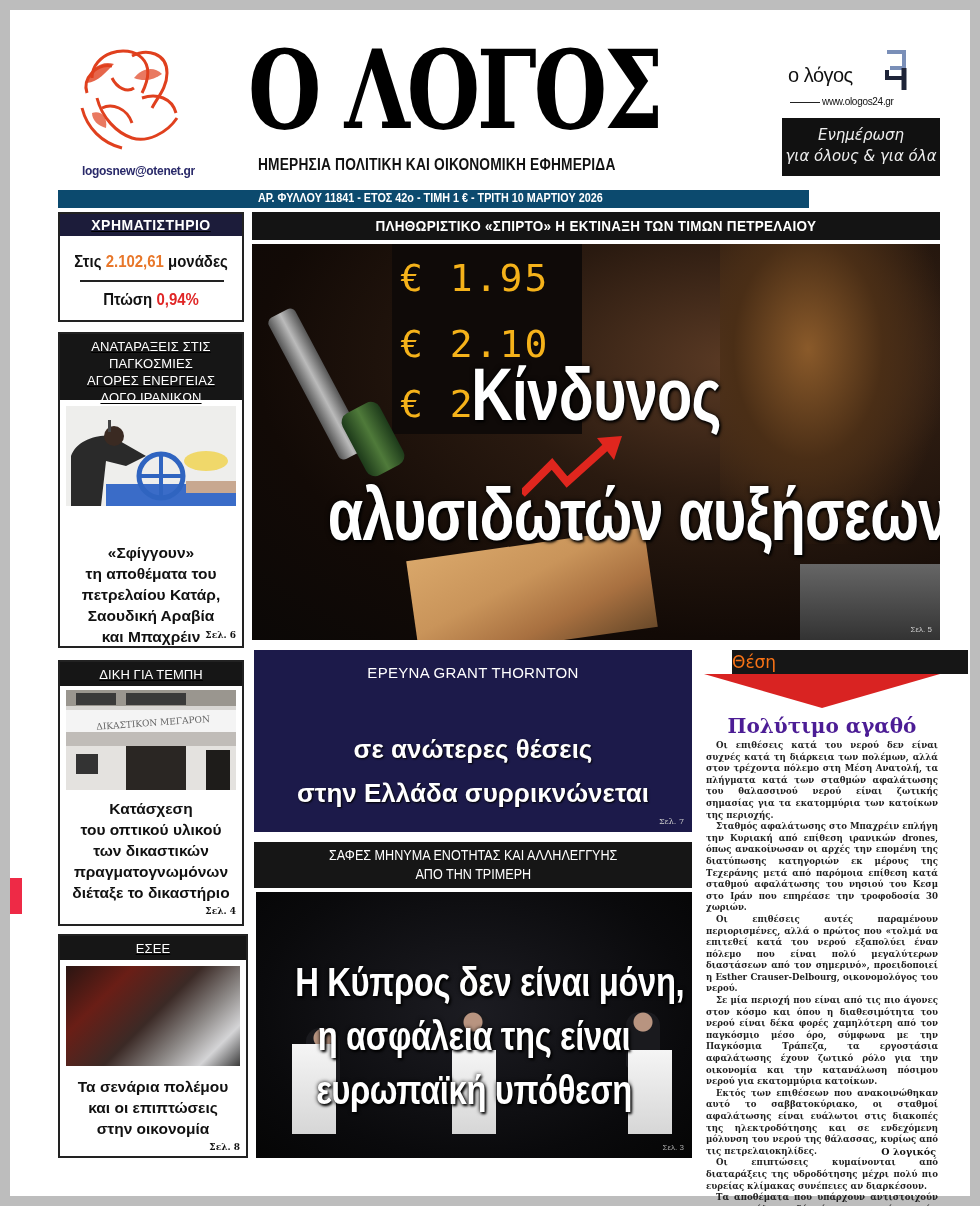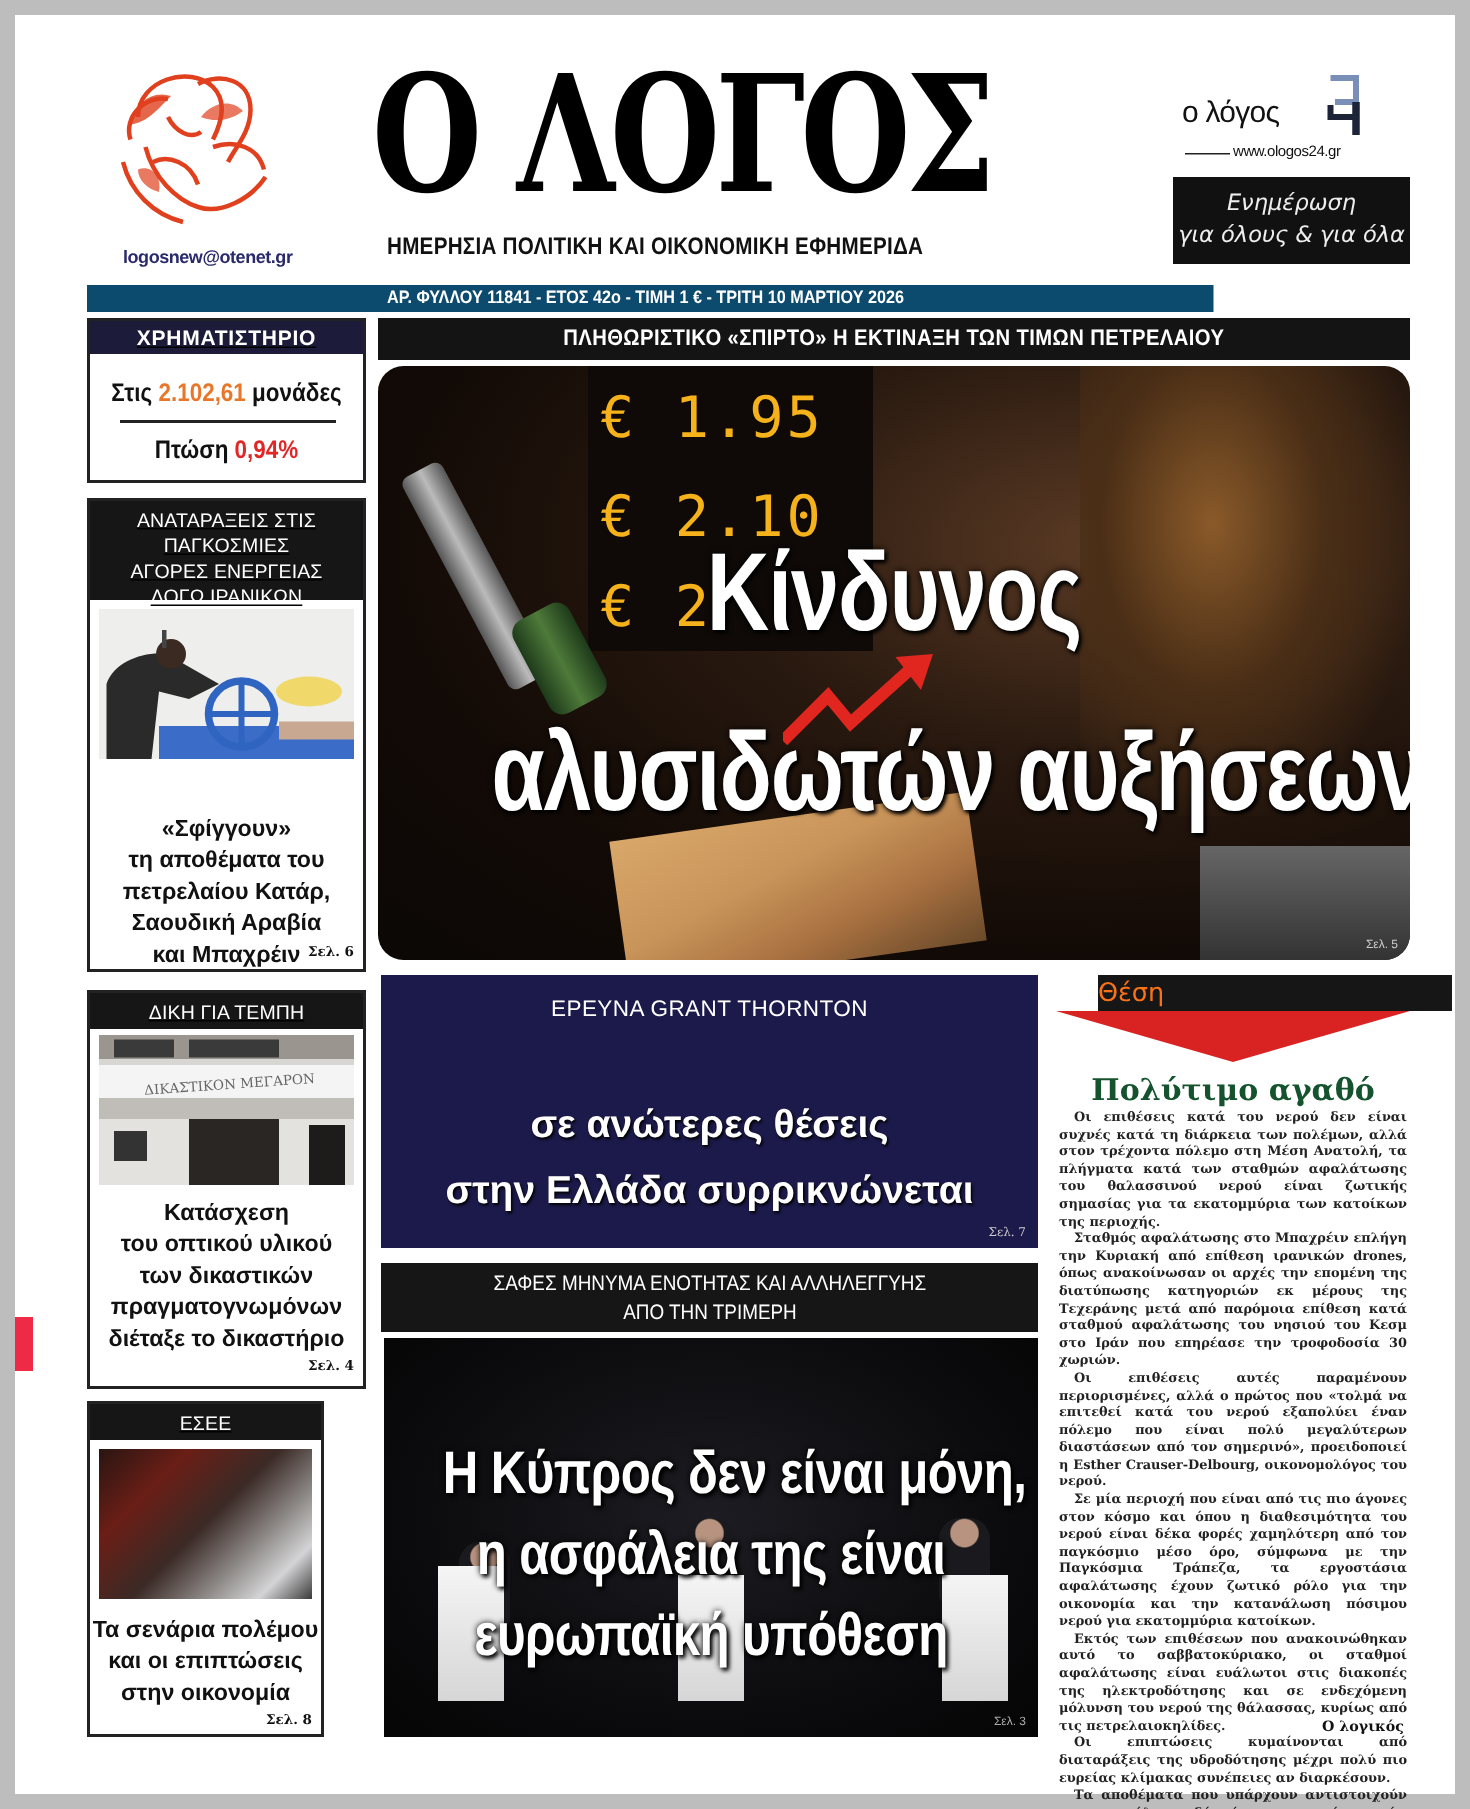--- a/index.html
+++ b/index.html
@@ -45,32 +45,32 @@
   .s1 .pic { top: 72px; height: 100px; background: linear-gradient(180deg, #f2f2f0 0%, #e8e8e6 60%, #d8d4cf 100%); }
   .s1 .headline { top: 208px; }
   .s1 .page { top: 296px; }
 
   .s2 { left: 58px; top: 660px; width: 186px; height: 266px; }
   .s2 .box-head { height: 24px; padding-top: 4px; }
   .s2 .pic { top: 28px; height: 100px; background: linear-gradient(180deg,#c9c6c3 0%,#e6e4e2 30%,#f4f4f4 45%,#8b8580 60%,#5a524c 80%,#857d75 100%); }
   .s2 .headline { top: 136px; }
   .s2 .page { top: 244px; }
 
-  .s3 { left: 58px; top: 934px; width: 158px; height: 224px; }
+  .s3 { left: 58px; top: 934px; width: 190px; height: 224px; }
   .s3 .box-head { height: 24px; padding-top: 4px; }
   .s3 .pic { top: 30px; height: 100px; background: linear-gradient(135deg,#2a1512 0%,#6a1e16 25%,#3b2a26 50%,#8e8a88 70%,#d4d4d6 85%,#3a3a3a 100%); }
   .s3 .headline { top: 140px; }
   .s3 .page { top: 206px; }
 
   .pink-mark { left: 10px; top: 878px; width: 12px; height: 36px; background: #ee2a46; }
 
   
   .kicker { left: 252px; top: 212px; width: 688px; height: 28px; background: #141414; color: #fff; font-size: 15px; font-weight: bold; line-height: 28px; text-align: center; letter-spacing: 0.3px; }
   .kicker span { display: inline-block; transform: scaleX(0.9); }
-  .hero { left: 252px; top: 244px; width: 688px; height: 396px; background: radial-gradient(ellipse at 70% 30%, #5a3a24 0%, #2a1a10 35%, #120a06 70%, #0b0806 100%); overflow: hidden; border-radius: 17px; }
+  .hero { left: 252px; top: 244px; width: 688px; height: 396px; background: radial-gradient(ellipse at 70% 30%, #5a3a24 0%, #2a1a10 35%, #120a06 70%, #0b0806 100%); overflow: hidden; }
   .hero .board { position: absolute; left: 140px; top: 0; width: 190px; height: 190px; background: #0f0a08; }
   .hero .price { position: absolute; left: 148px; font-family: "DejaVu Sans Mono", monospace; font-size: 38px; color: #f5b21a; letter-spacing: 2px; }
   .hero .nozzle { position: absolute; left: 50px; top: 60px; width: 30px; height: 160px; background: linear-gradient(90deg,#555,#bbb,#555); transform: rotate(-28deg); border-radius: 6px; }
   .hero .nozzle2 { position: absolute; left: 100px; top: 160px; width: 42px; height: 70px; background: linear-gradient(90deg,#1d3a1a,#4f7a3a,#1d3a1a); transform: rotate(-28deg); border-radius: 10px; }
   .hero .cart { position: absolute; right: 0; top: 0; width: 220px; height: 300px; background: radial-gradient(ellipse at 40% 35%, #8a5a2a 0%, #4a2e16 40%, transparent 75%); }
   .hero .money { position: absolute; left: 160px; top: 300px; width: 240px; height: 100px; background: linear-gradient(160deg,#d9a76a 0%,#c9945a 40%,#a87040 70%,#6a4a2a 100%); transform: rotate(-8deg); }
   .hero .arrow { position: absolute; left: 270px; top: 190px; width: 110px; height: 70px; }
   .hero .calc { position: absolute; right: 0; top: 320px; width: 140px; height: 76px; background: linear-gradient(180deg,#666,#333); }
   .hero .hl { position: absolute; left: 0; width: 100%; text-align: center; color: #fff; font-weight: bold; text-shadow: 2px 2px 3px #000, 0 0 6px #000; white-space: nowrap; letter-spacing: -1px; }
   .hero .hl1 { top: 108px; font-size: 74px; transform: scaleX(0.78); }
@@ -87,21 +87,21 @@
   .cyprus-kick span { display: inline-block; transform: scaleX(0.9); }
   .cyprus { left: 256px; top: 892px; width: 436px; height: 266px; background: radial-gradient(ellipse at 50% 45%, #1c1c22 0%, #0a0a0c 70%, #050505 100%); overflow: hidden; }
   .cyprus .podium { position: absolute; width: 44px; height: 90px; background: linear-gradient(180deg,#f5f5f5,#d6d6d6); bottom: 24px; }
   .cyprus .figure { position: absolute; width: 34px; height: 56px; background: radial-gradient(circle at 50% 18%, #b89480 0 9px, #1a1a1e 10px); border-radius: 14px 14px 4px 4px; }
   .cyprus .hl { position: absolute; left: 0; width: 100%; text-align: center; color: #fff; font-weight: bold; font-size: 40px; text-shadow: 2px 2px 3px #000, 0 0 5px #000; white-space: nowrap; transform: scaleX(0.82); letter-spacing: -0.5px; }
   .cyprus .page { position: absolute; right: 8px; bottom: 6px; font-size: 8px; color: #aaa; }
 
   
   .thesi { left: 732px; top: 650px; width: 236px; height: 24px; background: #161616; color: #f97316; font-size: 17px; line-height: 24px; font-family: "DejaVu Sans", sans-serif; }
   .thesi-arrow { left: 704px; top: 674px; width: 0; height: 0; border-left: 118px solid transparent; border-right: 118px solid transparent; border-top: 34px solid #d92322; }
-  .op-title { left: 704px; top: 714px; width: 236px; text-align: center; font-family: "DejaVu Serif", serif; font-weight: bold; font-size: 20px; color: #14532d; }
+  .op-title { left: 704px; top: 714px; width: 236px; text-align: center; font-family: "DejaVu Serif", serif; font-weight: bold; font-size: 20px; color: #4c1d95; }
   .op-body { left: 706px; top: 740px; width: 232px; font-family: "DejaVu Serif", serif; font-weight: bold; font-size: 8.6px; line-height: 11.6px; color: #222; text-align: justify; }
   .op-body p { text-indent: 10px; }
   .op-sign { left: 704px; top: 1146px; width: 232px; text-align: right; font-family: "DejaVu Serif", serif; font-weight: bold; font-size: 9.5px; color: #111; }
 </style>
 </head>
 <body>
 
 <div class="paper"></div>
 
 <div class="abs logo-art">

